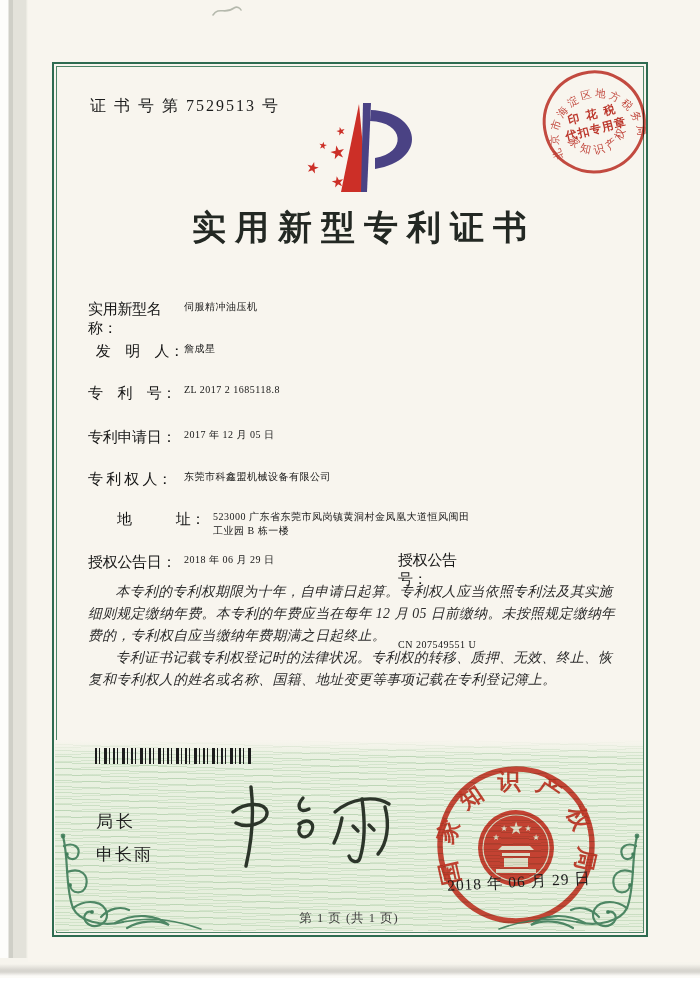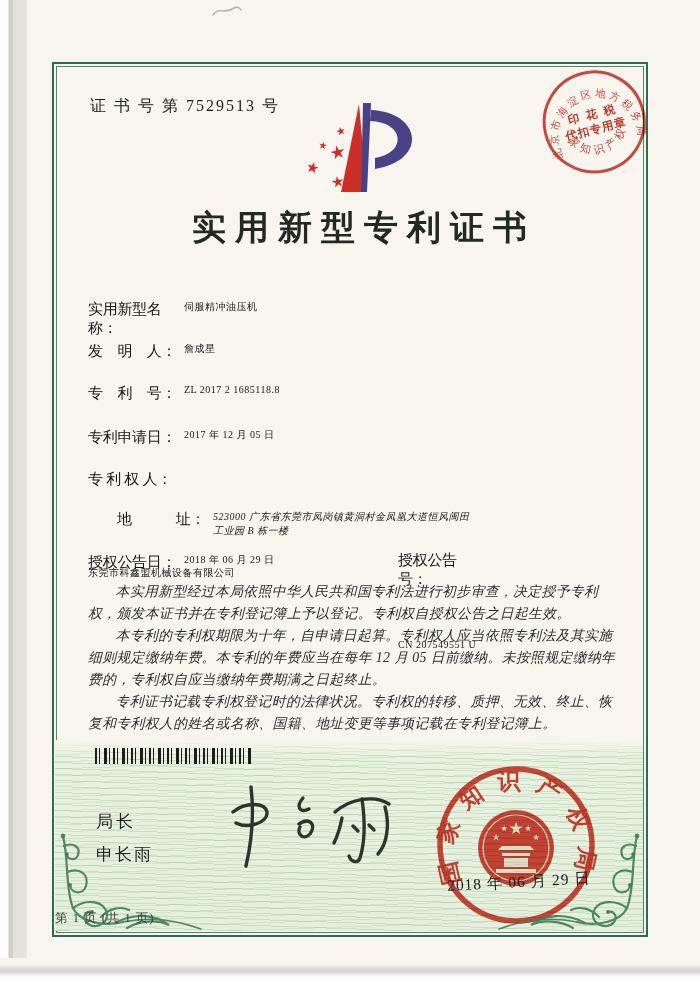--- a/index.html
+++ b/index.html
@@ -16,21 +16,21 @@
     border:2px solid #2e6b50;}
   .frame-inner{position:absolute;inset:2px;border:1px solid #4f8668;}
   .abs{position:absolute;}
   .certno{left:62px;top:96px;font-size:16px;letter-spacing:2px;color:#1c1c1c;}
   .title{left:0;top:205px;width:672px;text-align:center;font-size:34px;font-weight:700;
     letter-spacing:9px;color:#232823;}
   
   .frow{left:60px;display:flex;align-items:flex-start;color:#161616;}
   .flabel{display:inline-block;width:96px;font-size:15px;letter-spacing:-0.3px;flex:0 0 96px;}
   .fvalue{font-size:10px;margin-left:0px;letter-spacing:0.5px;}
-  .addr-wrap{display:flex;flex-direction:column;font-style:italic;}
+  .addr-wrap{display:flex;flex-direction:column;}
   .grantno{left:370px;top:551px;flex-direction:column;}
   
   .bodytext{left:60px;top:581px;width:528px;font-size:13.8px;line-height:22px;
     color:#2b2b2b;font-style:italic;}
   .bodytext p{margin:0;text-indent:2em;letter-spacing:0.4px;}
   
   .band{left:27px;top:740px;width:588px;height:191px;
     background:
       repeating-linear-gradient(2deg,rgba(140,185,135,.32) 0 1px,rgba(0,0,0,0) 1px 6px),
       repeating-linear-gradient(-2deg,rgba(140,185,135,.22) 0 1px,rgba(0,0,0,0) 1px 7px),
@@ -38,21 +38,21 @@
   .band-fade{position:absolute;left:0;top:0;width:100%;height:16px;
     background:linear-gradient(#f8f5ee,rgba(248,245,238,0));}
   .barcode{left:67px;top:748px;width:157px;height:16px;
     background:repeating-linear-gradient(90deg,#1d1d1d 0 2px,rgba(0,0,0,0) 2px 4px,#1d1d1d 4px 5px,rgba(0,0,0,0) 5px 9px,#1d1d1d 9px 12px,rgba(0,0,0,0) 12px 14px,#1d1d1d 14px 15px,rgba(0,0,0,0) 15px 18px);}
   .director-title{left:68px;top:810px;font-size:17px;letter-spacing:3px;color:#222;font-weight:500;}
   .director-name{left:68px;top:843px;font-size:17px;letter-spacing:2px;color:#222;font-weight:500;}
   .signature{left:187px;top:780px;}
   .seal{left:402px;top:756px;mix-blend-mode:multiply;}
   .seal-date{left:398px;top:872px;width:186px;text-align:center;font-size:15.5px;
     letter-spacing:1px;color:#1b1b1b;transform:rotate(-3deg);}
-  .pagenote{left:27px;top:910px;width:588px;text-align:left;font-size:12.5px;color:#3c3c3c;letter-spacing:1px;}
+  .pagenote{left:27px;top:910px;width:588px;text-align:center;font-size:12.5px;color:#3c3c3c;letter-spacing:1px;}
   .stamp{left:506px;top:60px;transform:rotate(-14deg);mix-blend-mode:multiply;}
   .flourish{pointer-events:none;}
   .flourish-left{left:29px;top:822px;}
   .flourish-right{left:463px;top:822px;transform:scaleX(-1);}
   .penmark{left:182px;top:3px;opacity:.6;}
   .logo{left:247px;top:98px;}
   svg text{font-family:"Liberation Serif","DejaVu Serif",serif;}
 </style>
 </head>
 <body>
@@ -101,54 +101,53 @@
         <textPath xlink:href="#stamp-bot-arc" href="#stamp-bot-arc" startOffset="50%" text-anchor="middle">国家知识产权局</textPath>
       </text>
     </svg>
 
     <div class="abs title">实用新型专利证书</div>
 
     <div class="abs frow" style="top:300px;">
       <span class="flabel">实用新型名称：</span>
       <span class="fvalue">伺服精冲油压机</span>
     </div>
-    <div class="abs frow" style="top:342px;">
+    <div class="abs frow" style="top:342px;text-align:right;">
       <span class="flabel">发　明　人：</span>
       <span class="fvalue">詹成星</span>
     </div>
     <div class="abs frow" style="top:384px;">
       <span class="flabel">专　利　号：</span>
       <span class="fvalue">ZL 2017 2 1685118.8</span>
     </div>
     <div class="abs frow" style="top:428px;">
       <span class="flabel">专利申请日：</span>
       <span class="fvalue">2017 年 12 月 05 日</span>
     </div>
-    <div class="abs frow" style="top:470px;flex-direction:column;">
+    <div class="abs frow" style="top:470px;">
       <span class="flabel">专 利 权 人：</span>
       <span class="fvalue">东莞市科鑫盟机械设备有限公司</span>
     </div>
     <div class="abs frow" style="top:510px;margin-left:29px;">
       <span class="flabel">地　　　址：</span>
       <span class="addr-wrap">
         <span class="fvalue">523000 广东省东莞市凤岗镇黄洞村金凤凰大道恒风闽田</span>
         <span class="fvalue">工业园 B 栋一楼</span>
       </span>
     </div>
     <div class="abs frow" style="top:553px;">
       <span class="flabel">授权公告日：</span>
       <span class="fvalue">2018 年 06 月 29 日</span>
     </div>
     <div class="abs frow grantno">
       <span class="flabel" style="width:88px;flex-basis:88px;">授权公告号：</span>
       <span class="fvalue">CN 207549551 U</span>
     </div>
 
     <div class="abs bodytext">
-      <p>本实用新型经过本局依照中华人民共和国专利法进行初步审查，决定授予专利权，颁发本证书并在专利登记簿上予以登记。专利权自授权公告之日起生效。</p>
       <p>本专利的专利权期限为十年，自申请日起算。专利权人应当依照专利法及其实施细则规定缴纳年费。本专利的年费应当在每年 12 月 05 日前缴纳。未按照规定缴纳年费的，专利权自应当缴纳年费期满之日起终止。</p>
       <p>专利证书记载专利权登记时的法律状况。专利权的转移、质押、无效、终止、恢复和专利权人的姓名或名称、国籍、地址变更等事项记载在专利登记簿上。</p>
     </div>
 
     <div class="abs band">
       <div class="band-fade"></div>
     </div>
 
     <div class="abs barcode"></div>
 

